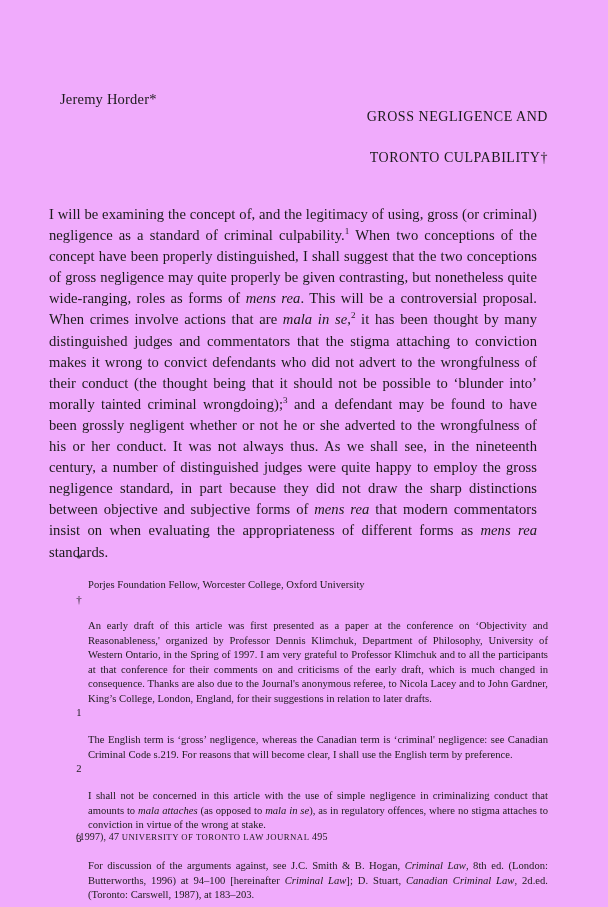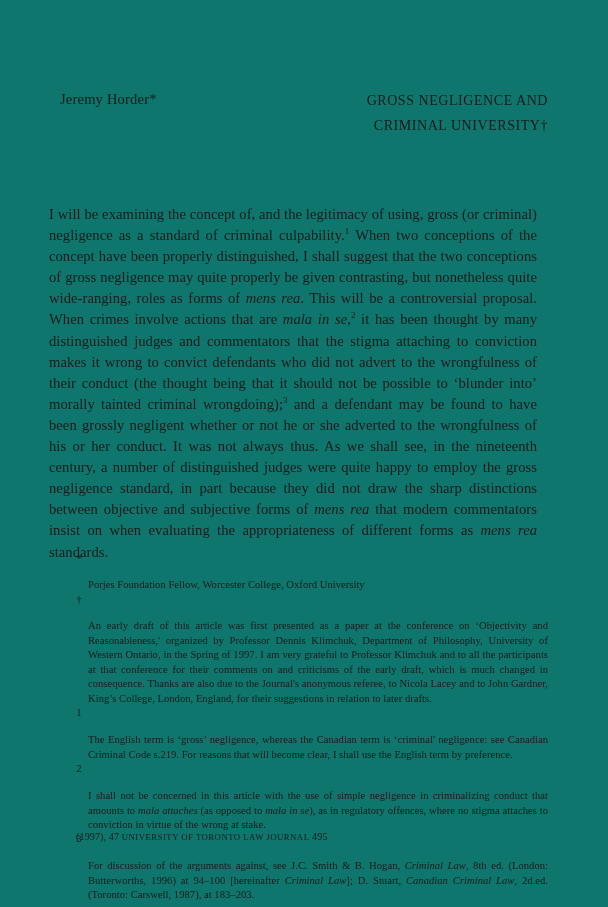--- a/index.html
+++ b/index.html
@@ -13,21 +13,21 @@
     position: relative;
     font-family: "Liberation Serif", "DejaVu Serif", serif;
     color: #1a1a1a;
     overflow: hidden;
   }
   .page {
     position: absolute;
     left: 0; top: 0;
     width: 608px;
     height: 907px;
-    background: #0f766e;
+    background: #f0abfc;
   }
   
   .header {
     position: absolute;
     left: 60px;
     top: 88px;
     width: 488px;
     display: flex;
     align-items: flex-start;
     justify-content: space-between;
@@ -37,21 +37,21 @@
     line-height: 22px;
     letter-spacing: 0.2px;
     white-space: nowrap;
   }
   .title-block {
     text-align: right;
     font-size: 14px;
     line-height: 25px;
     letter-spacing: 0.55px;
   }
-  .title-line { display: block; white-space: nowrap; }
+  .title-line { display: block; white-space: nowrap; margin-top: 16px; }
 
   
   .body-text {
     position: absolute;
     left: 49px;
     top: 204px;
     width: 488px;
     font-size: 14.6px;
     line-height: 21.1px;
     text-align: justify;
@@ -119,21 +119,21 @@
 </style>
 </head>
 <body>
 
 <div class="page">
 
   <div class="header">
     <div class="author">Jeremy Horder*</div>
     <div class="title-block">
       <span class="title-line">GROSS NEGLIGENCE AND</span>
-      <span class="title-line">CRIMINAL UNIVERSITY†</span>
+      <span class="title-line">TORONTO CULPABILITY†</span>
     </div>
   </div>
 
   <div class="body-text">
     <p>I will be examining the concept of, and the legitimacy of using, gross (or criminal) negligence as a standard of criminal culpability.<sup>1</sup> When two conceptions of the concept have been properly distinguished, I shall suggest that the two conceptions of gross negligence may quite properly be given contrasting, but nonetheless quite wide-ranging, roles as forms of <span class="it">mens rea</span>. This will be a controversial proposal. When crimes involve actions that are <span class="it">mala in se</span>,<sup>2</sup> it has been thought by many distinguished judges and commentators that the stigma attaching to conviction makes it wrong to convict defendants who did not advert to the wrongfulness of their conduct (the thought being that it should not be possible to ‘blunder into’ morally tainted criminal wrongdoing);<sup>3</sup> and a defendant may be found to have been grossly negligent whether or not he or she adverted to the wrongfulness of his or her conduct. It was not always thus. As we shall see, in the nineteenth century, a number of distinguished judges were quite happy to employ the gross negligence standard, in part because they did not draw the sharp distinctions between objective and subjective forms of <span class="it">mens rea</span> that modern commentators insist on when evaluating the appropriateness of different forms as <span class="it">mens rea</span> standards.</p>
   </div>
 
   <div class="footnotes">
     <div class="fn">
       <span class="fn-mark sym">*</span>

